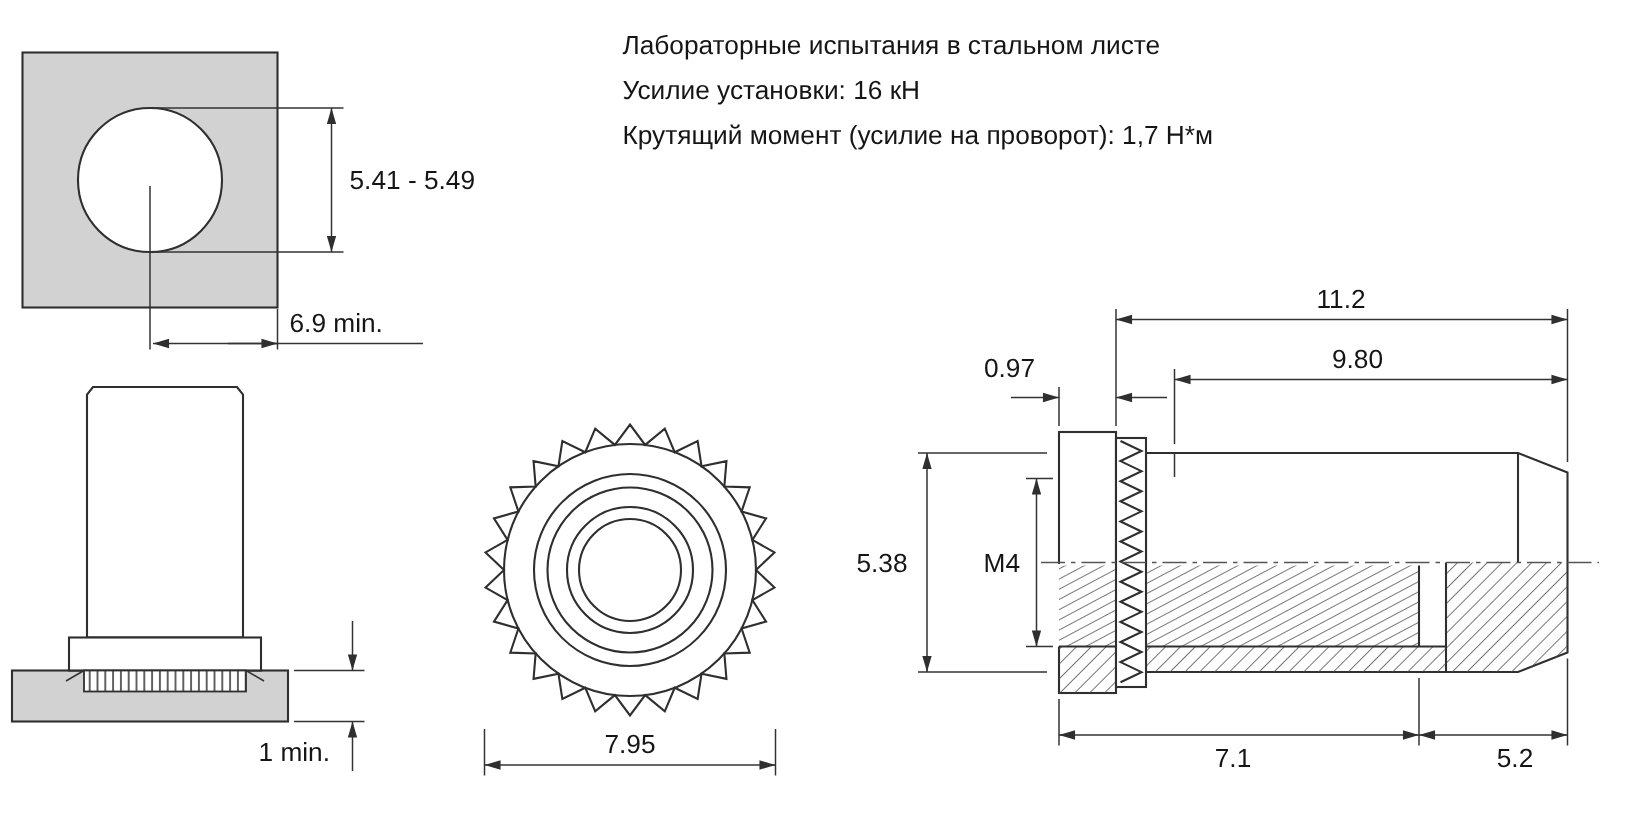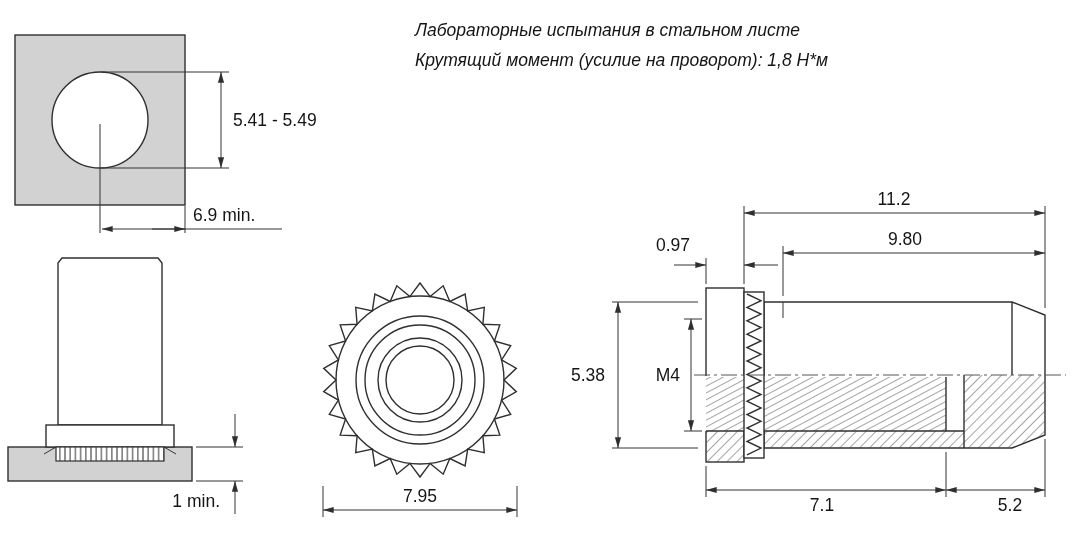--- a/index.html
+++ b/index.html
@@ -1,33 +1,34 @@
 <!DOCTYPE html>
 <html><head>
 <meta charset="utf-8">
 <style>
   html,body{margin:0;padding:0;background:#ffffff;}
   body{width:1084px;height:554px;position:relative;overflow:hidden;
        font-family:"Liberation Sans",sans-serif;}
   .specs{position:absolute;left:415px;top:15px;font-size:17.5px;line-height:30px;
-         color:#151515;white-space:nowrap;font-style:italic;}
+         color:#151515;white-space:nowrap;}
   svg{position:absolute;left:0;top:0;}
   .dim{stroke:#333333;stroke-width:1;fill:none;}
   .part{stroke:#2f2f2f;stroke-width:1.4;fill:#ffffff;}
   .part-nf{stroke:#2f2f2f;stroke-width:1.4;fill:none;}
   .gray{fill:#d2d2d2;stroke:#2f2f2f;stroke-width:1.4;}
   .center{stroke:#555555;stroke-width:1;stroke-dasharray:16 4 3 4;fill:none;}
   text.lbl{font-family:"Liberation Sans",sans-serif;font-size:17.5px;fill:#151515;}
 </style>
 </head>
 <body>
 
 <div class="specs">
   <div>Лабораторные испытания в стальном листе</div>
-  <div>Крутящий момент (усилие на проворот): 1,8 Н*м</div>
+  <div>Усилие установки: 16 кН</div>
+  <div>Крутящий момент (усилие на проворот): 1,7 Н*м</div>
 </div>
 
 <svg width="1084" height="554" viewBox="0 0 1084 554">
   <defs>
     <marker id="arr" viewBox="0 0 12 10" refX="11.5" refY="5" markerWidth="12" markerHeight="10" markerUnits="userSpaceOnUse" orient="auto-start-reverse">
       <path d="M0.8,1.9 L11.5,5 L0.8,8.1 Z" fill="#2f2f2f"></path>
     </marker>
     <pattern id="hatch45" patternUnits="userSpaceOnUse" width="7" height="7" patternTransform="rotate(45)">
       <line x1="0" y1="0" x2="0" y2="7" stroke="#4a4a4a" stroke-width="1"></line>
     </pattern>

